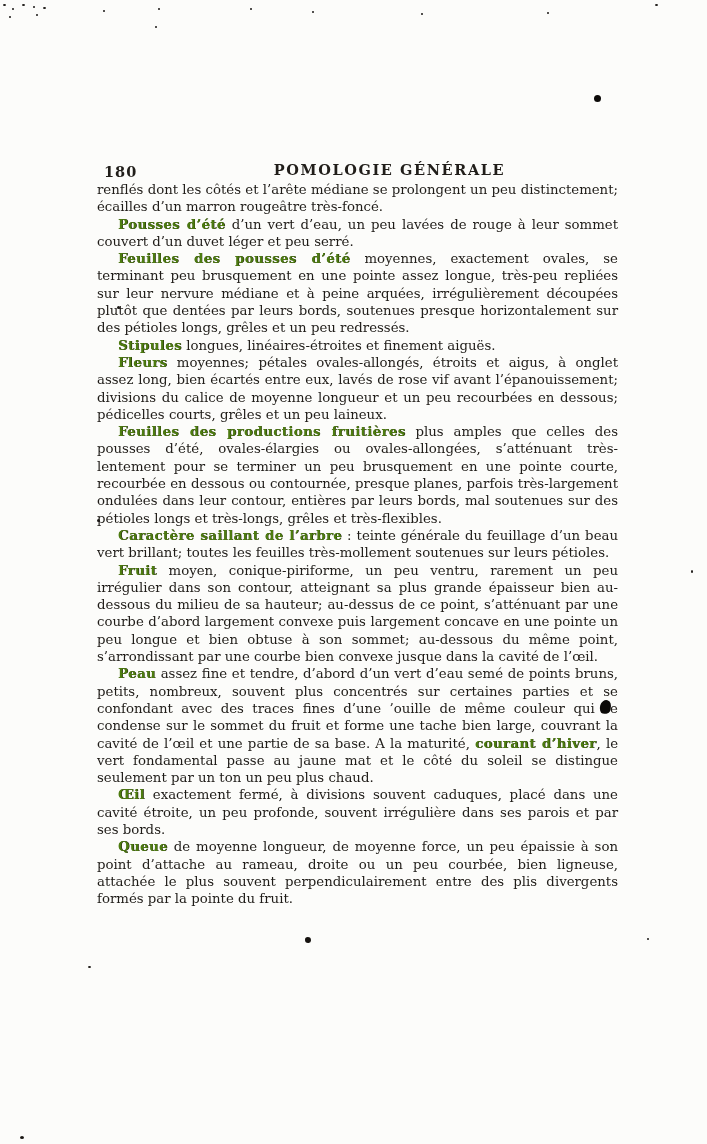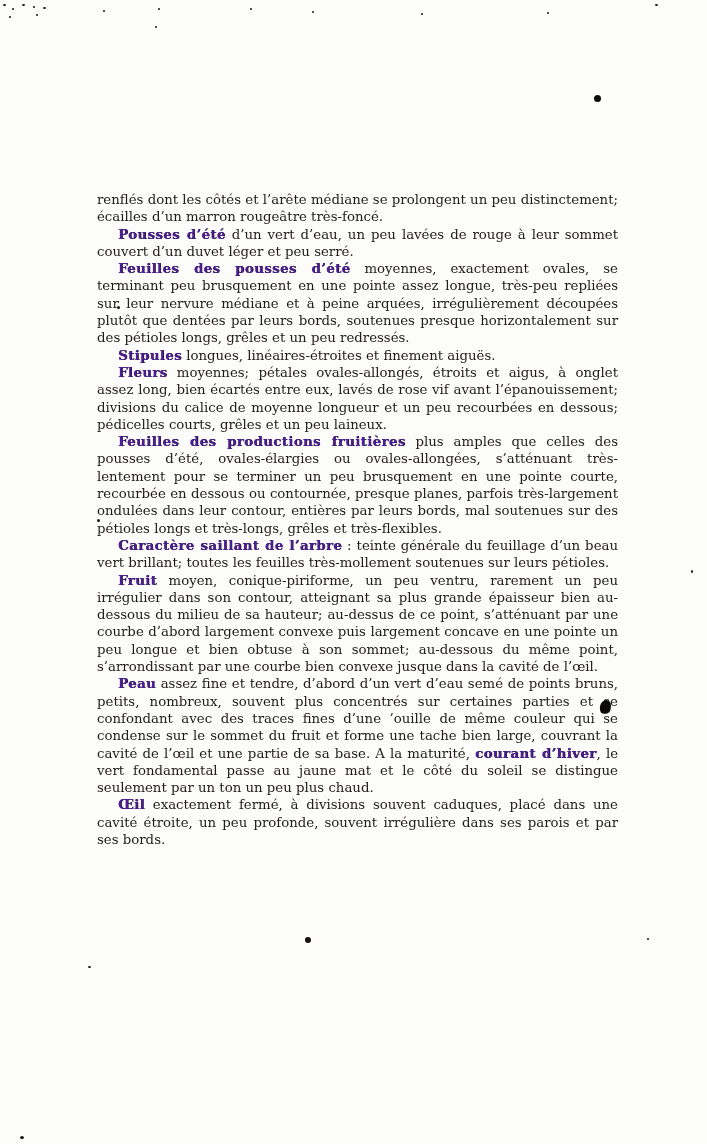--- a/index.html
+++ b/index.html
@@ -19,30 +19,30 @@
     font-size:14.5px;font-weight:700;letter-spacing:1px;
   }
   .head-title{
     display:block;text-align:center;
     font-size:14.5px;font-weight:700;letter-spacing:1.6px;
     transform:translateX(32px);
     white-space:nowrap;
   }
   
   .text-block{
-    position:absolute;top:191px;left:97px;width:521px;
+    position:absolute;top:181px;left:97px;width:521px;
     font-size:13.3px;line-height:17.3px;
     text-align:justify;
     color:#1f1c18;
   }
   .para{margin:0;text-indent:21px;}
   .para.no-indent{text-indent:0;}
   .lead{
     font-weight:700;letter-spacing:.4px;
-    color:#4c1d95;
+    color:#4d7c0f;
     text-shadow:.4px 0 0 #14110d;
   }
   
   .speck{position:absolute;background:#1a1714;border-radius:50%;}
   .ink-dot{
     position:absolute;left:594px;top:95px;width:7px;height:7px;
     background:#0c0a08;border-radius:50%;
   }
   .ink-blot{
     position:absolute;left:600px;top:700px;width:11px;height:14px;
@@ -53,32 +53,37 @@
   .ink-blot-small{
     position:absolute;left:305px;top:937px;width:6px;height:6px;
     background:#15120f;border-radius:50% 60% 45% 55%;
   }
 </style>
 </head>
 <body>
 
 <div class="page">
 
+  <div class="running-head">
+    <span class="page-number">180</span>
+    <span class="head-title">POMOLOGIE GÉNÉRALE</span>
+  </div>
 
   <div class="text-block">
       <p class="para no-indent">renflés dont les côtés et l’arête médiane se prolongent un peu distinctement; écailles d’un marron rougeâtre très-foncé.</p>
       <p class="para"><span class="lead">Pousses d’été</span> d’un vert d’eau, un peu lavées de rouge à leur sommet couvert d’un duvet léger et peu serré.</p>
       <p class="para"><span class="lead">Feuilles des pousses d’été</span> moyennes, exactement ovales, se terminant peu brusquement en une pointe assez longue, très-peu repliées sur leur nervure médiane et à peine arquées, irrégulièrement découpées plutôt que dentées par leurs bords, soutenues presque horizontalement sur des pétioles longs, grêles et un peu redressés.</p>
       <p class="para"><span class="lead">Stipules</span> longues, linéaires-étroites et finement aiguës.</p>
       <p class="para"><span class="lead">Fleurs</span> moyennes; pétales ovales-allongés, étroits et aigus, à onglet assez long, bien écartés entre eux, lavés de rose vif avant l’épanouissement; divisions du calice de moyenne longueur et un peu recourbées en dessous; pédicelles courts, grêles et un peu laineux.</p>
       <p class="para"><span class="lead">Feuilles des productions fruitières</span> plus amples que celles des pousses d’été, ovales-élargies ou ovales-allongées, s’atténuant très-lentement pour se terminer un peu brusquement en une pointe courte, recourbée en dessous ou contournée, presque planes, parfois très-largement ondulées dans leur contour, entières par leurs bords, mal soutenues sur des pétioles longs et très-longs, grêles et très-flexibles.</p>
       <p class="para"><span class="lead">Caractère saillant de l’arbre</span> : teinte générale du feuillage d’un beau vert brillant; toutes les feuilles très-mollement soutenues sur leurs pétioles.</p>
       <p class="para"><span class="lead">Fruit</span> moyen, conique-piriforme, un peu ventru, rarement un peu irrégulier dans son contour, atteignant sa plus grande épaisseur bien au-dessous du milieu de sa hauteur; au-dessus de ce point, s’atténuant par une courbe d’abord largement convexe puis largement concave en une pointe un peu longue et bien obtuse à son sommet; au-dessous du même point, s’arrondissant par une courbe bien convexe jusque dans la cavité de l’œil.</p>
       <p class="para"><span class="lead">Peau</span> assez fine et tendre, d’abord d’un vert d’eau semé de points bruns, petits, nombreux, souvent plus concentrés sur certaines parties et se confondant avec des traces fines d’une ’ouille de même couleur qui se condense sur le sommet du fruit et forme une tache bien large, couvrant la cavité de l’œil et une partie de sa base. A la maturité, <span class="lead">courant d’hiver</span>, le vert fondamental passe au jaune mat et le côté du soleil se distingue seulement par un ton un peu plus chaud.</p>
       <p class="para"><span class="lead">Œil</span> exactement fermé, à divisions souvent caduques, placé dans une cavité étroite, un peu profonde, souvent irrégulière dans ses parois et par ses bords.</p>
+      <p class="para"><span class="lead">Queue</span> de moyenne longueur, de moyenne force, un peu épaissie à son point d’attache au rameau, droite ou un peu courbée, bien ligneuse, attachée le plus souvent perpendiculairement entre des plis divergents formés par la pointe du fruit.</p>
     </div>
 
   <div class="ink-dot"></div>
   <div class="ink-blot"></div>
   <div class="ink-blot-small"></div>
 
   <div class="speck" style="left:3px;top:4px;width:3px;height:2px"></div>
   <div class="speck" style="left:12px;top:8px;width:2px;height:2px"></div>
   <div class="speck" style="left:22px;top:4px;width:3px;height:2px"></div>
   <div class="speck" style="left:33px;top:6px;width:2px;height:2px"></div>

